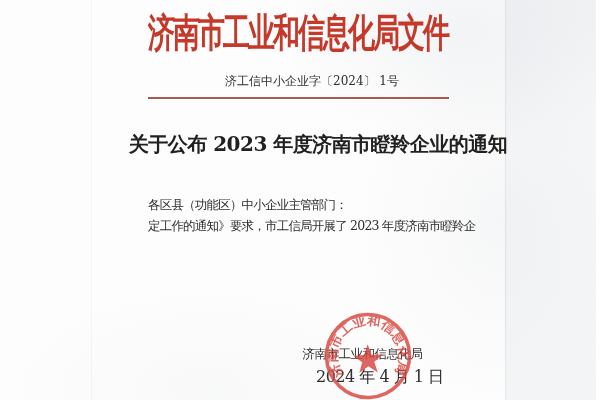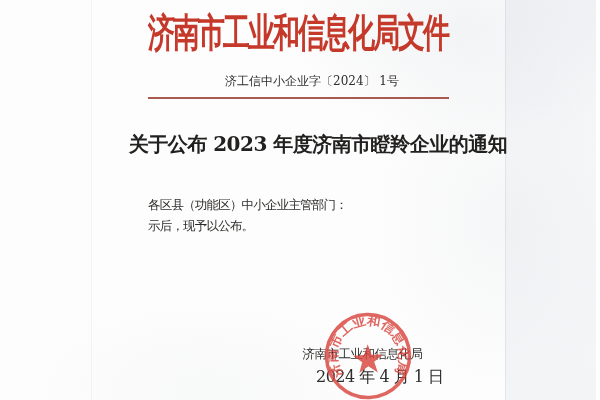--- a/index.html
+++ b/index.html
@@ -106,21 +106,21 @@
   <div class="header-title">济南市工业和信息化局文件</div>
 
   <div class="doc-number">济工信中小企业字〔2024〕 1号</div>
 
   <div class="red-line"></div>
 
   <div class="notice-title">关于公布 2023 年度济南市瞪羚企业的通知</div>
 
   <div class="body-block">
     <div class="body-line">各区县（功能区）中小企业主管部门：</div>
-    <div class="body-line">示后，现予以公布。</div>
+    <div class="body-line">定工作的通知》要求，市工信局开展了 2023 年度济南市瞪羚企</div>
   </div>
 
   <div class="signature">济南市工业和信息化局</div>
 
   <div class="issue-date">2024 年 4 月 1 日</div>
 
   <svg class="seal" viewBox="0 0 100 100">
     <defs>
       <path id="sealArc" d="M 24.6 67.8 A 31 31 0 1 1 75.4 67.8" fill="none"></path>
     </defs>

